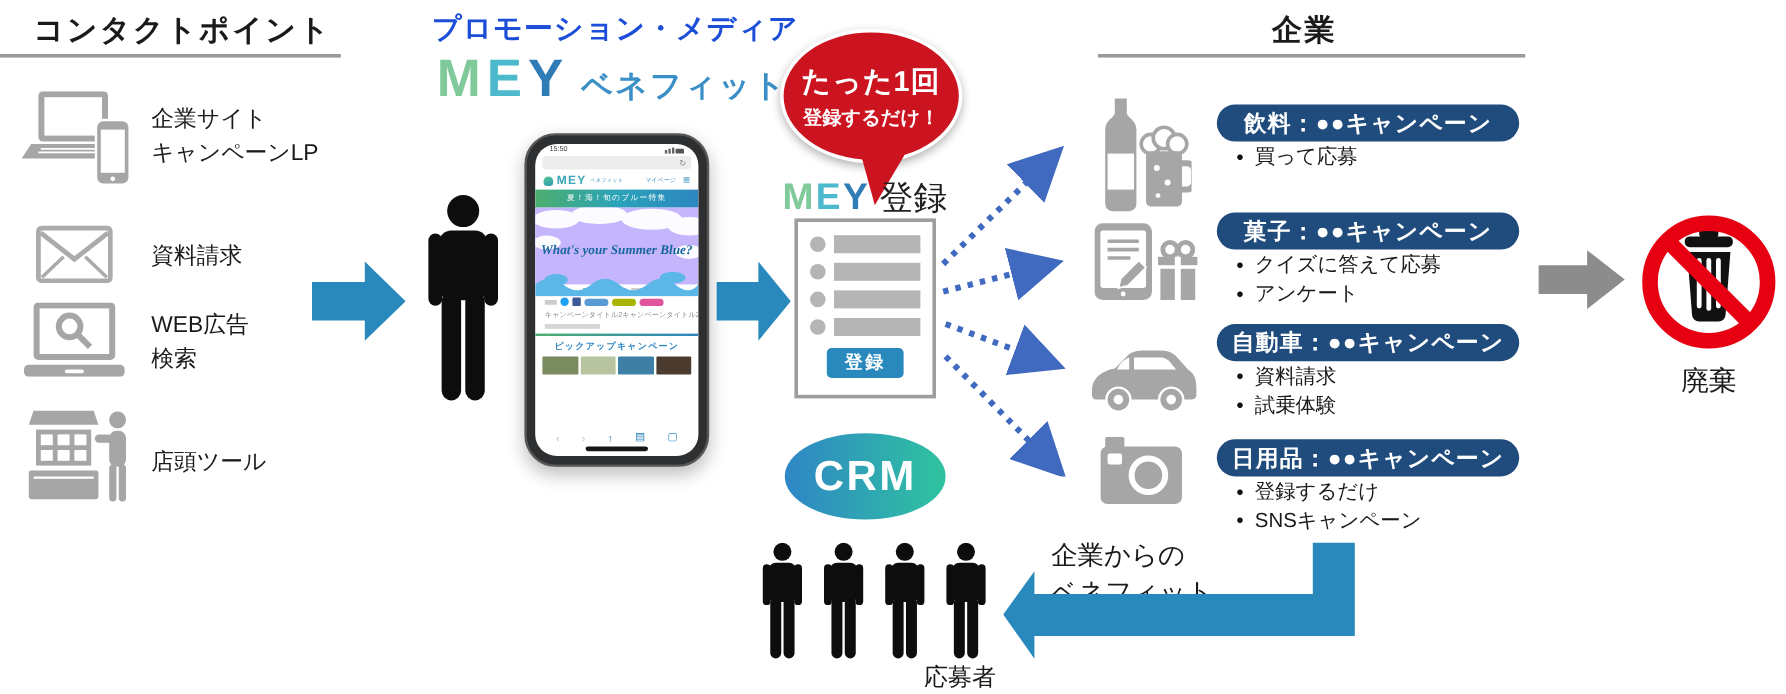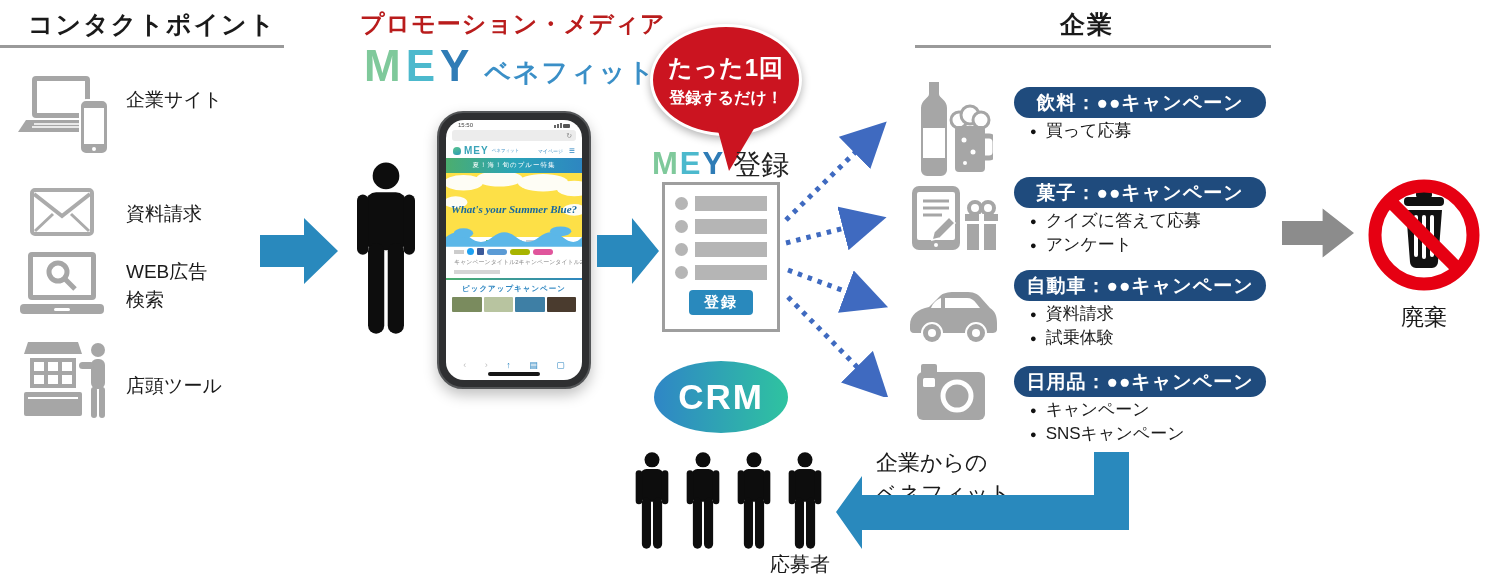--- a/index.html
+++ b/index.html
@@ -9,41 +9,41 @@
   .abs { position:absolute; }
   .nowrap { white-space:nowrap; }
 
   
   .col-title { font-size:25px; font-weight:bold; letter-spacing:2px; }
   .rule { background:#9a9a9a; height:3px; }
   .cp-label { font-size:19px; line-height:1.45; font-weight:500; }
   .cp-label span { display:block; }
 
   
-  .promo-title { font-size:24px; font-weight:bold; color:#b91c1c; letter-spacing:1px; }
+  .promo-title { font-size:24px; font-weight:bold; color:#1d4ed8; letter-spacing:1px; }
   .brand-row { display:flex; align-items:baseline; }
   .brand-letters { font-size:44px; font-weight:600; letter-spacing:5px; line-height:1; }
   .brand-suffix { font-size:26px; font-weight:bold; color:#3a8fc7; margin-left:10px; letter-spacing:2px; }
   .m-g { color:#7fc99b; } .m-t { color:#4cb9cd; } .m-b { color:#2f7cb6; }
 
   
   .phone { width:154px; height:278px; background:#2e2f31; border:2px solid #545658; border-radius:26px; padding:7px; box-shadow:0 6px 14px rgba(0,0,0,.25); }
   .screen { width:100%; height:100%; background:#fff; border-radius:18px; overflow:hidden; display:flex; flex-direction:column; position:relative; }
   .p-status { display:flex; justify-content:space-between; padding:2px 12px 0; font-size:6px; color:#444; align-items:center; }
   .p-sig { display:flex; gap:1px; align-items:flex-end; }
   .p-sig i { display:block; width:2px; background:#666; }
   .p-url { height:11px; background:#ececec; border-radius:3px; margin:2px 6px; display:flex; align-items:center; justify-content:flex-end; padding-right:4px; font-size:7px; color:#888; }
   .p-head { display:flex; align-items:center; padding:2px 7px; gap:3px; }
   .p-logo-dot { width:8px; height:8px; border-radius:50% 50% 40% 40%; background:linear-gradient(160deg,#58c48e,#2e9bb5); }
   .p-logo { font-size:10px; font-weight:bold; letter-spacing:1px; color:#3aa4b8; }
   .p-logo-suf { font-size:4.5px; color:#3a8fc7; }
   .p-nav { margin-left:auto; font-size:5px; color:#2e86c1; }
   .p-burger { font-size:10px; color:#2e86c1; line-height:1; margin-left:3px; }
   .p-banner { height:15px; background:linear-gradient(90deg,#4cae6e,#2aa3b8,#2e86c1); color:#fff; font-size:6.5px; display:flex; align-items:center; justify-content:center; letter-spacing:1px; }
-  .p-hero { height:64px; background:#fde047; position:relative; }
+  .p-hero { height:64px; background:#c4b5fd; position:relative; }
   .p-hero svg { position:absolute; inset:0; }
   .p-hero-text { position:absolute; top:30px; width:100%; text-align:center; font-family:"Liberation Serif","DejaVu Serif",serif; font-style:italic; font-size:11px; color:#17679f; font-weight:bold; }
   .p-pag { display:flex; justify-content:center; gap:4px; align-items:center; height:9px; }
   .p-pag i { display:block; width:16px; height:3px; background:#ccc; }
   .p-pag i.on { background:#6abf69; }
   .p-social { display:flex; align-items:center; gap:3px; padding:2px 8px 0; }
   .p-social .bar { width:10px; height:4px; background:#ccc; }
   .p-tw { width:7px; height:7px; border-radius:50%; background:#1da1f2; }
   .p-fb { width:7px; height:7px; background:#3b5998; border-radius:1px; }
   .p-tag { height:6px; border-radius:3px; width:20px; }
@@ -113,20 +113,21 @@
     <g stroke="#fff" stroke-width="1.5">
         <line x1="16" y1="48" x2="70" y2="48"></line>
         <line x1="14" y1="51" x2="72" y2="51"></line>
       </g>
     <rect x="62" y="24" width="28" height="54" rx="6" fill="#a6a6a6" stroke="#fff" stroke-width="2"></rect>
     <rect x="66" y="32" width="20" height="36" fill="#fff"></rect>
     <circle cx="76" cy="73" r="2" fill="#fff"></circle>
   </svg>
   <div class="abs cp-label nowrap" style="left:126px;top:86px;">
     <span>企業サイト</span>
+    <span>キャンペーンLP</span>
   </div>
 
   <svg class="abs" style="left:30px;top:188px;" width="64" height="48" viewBox="0 0 64 48">
     <rect x="2" y="2" width="60" height="44" rx="3" fill="#fff" stroke="#ababab" stroke-width="4"></rect>
     <path d="M4,6 L32,28 L60,6" fill="none" stroke="#ababab" stroke-width="4"></path>
     <path d="M5,43 L23,26 M59,43 L41,26" fill="none" stroke="#ababab" stroke-width="3"></path>
   </svg>
   <div class="abs cp-label nowrap" style="left:126px;top:200px;">
     <span>資料請求</span>
   </div>
@@ -393,21 +394,21 @@
   </div>
 
   <svg class="abs" style="left:917px;top:364px;" width="70" height="58" viewBox="0 0 70 58">
     <rect x="4" y="0" width="16" height="10" rx="2" fill="#a6a6a6"></rect>
     <rect x="0" y="8" width="68" height="48" rx="6" fill="#a6a6a6"></rect>
     <rect x="6" y="14" width="12" height="9" rx="1.5" fill="#fff"></rect>
     <circle cx="40" cy="32" r="14" fill="none" stroke="#fff" stroke-width="5"></circle>
   </svg>
   <div class="abs pill nowrap" style="left:1014px;top:366px;">日用品：●●キャンペーン</div>
   <div class="abs bullets" style="left:1030px;top:400px;">
-    <div class="bullet nowrap">キャンペーン</div>
+    <div class="bullet nowrap">登録するだけ</div>
     <div class="bullet nowrap">SNSキャンペーン</div>
   </div>
 
   <svg class="abs" style="left:1282px;top:204px;" width="72" height="58" viewBox="0 0 78 78" preserveAspectRatio="none">
     <use href="#arrow-sym" fill="#8c8c8c"></use>
   </svg>
 
   <svg class="abs" style="left:1364px;top:177px;" width="120" height="124" viewBox="0 0 120 124">
     <g fill="#111">
       <rect x="52" y="14" width="16" height="7" rx="3"></rect>

